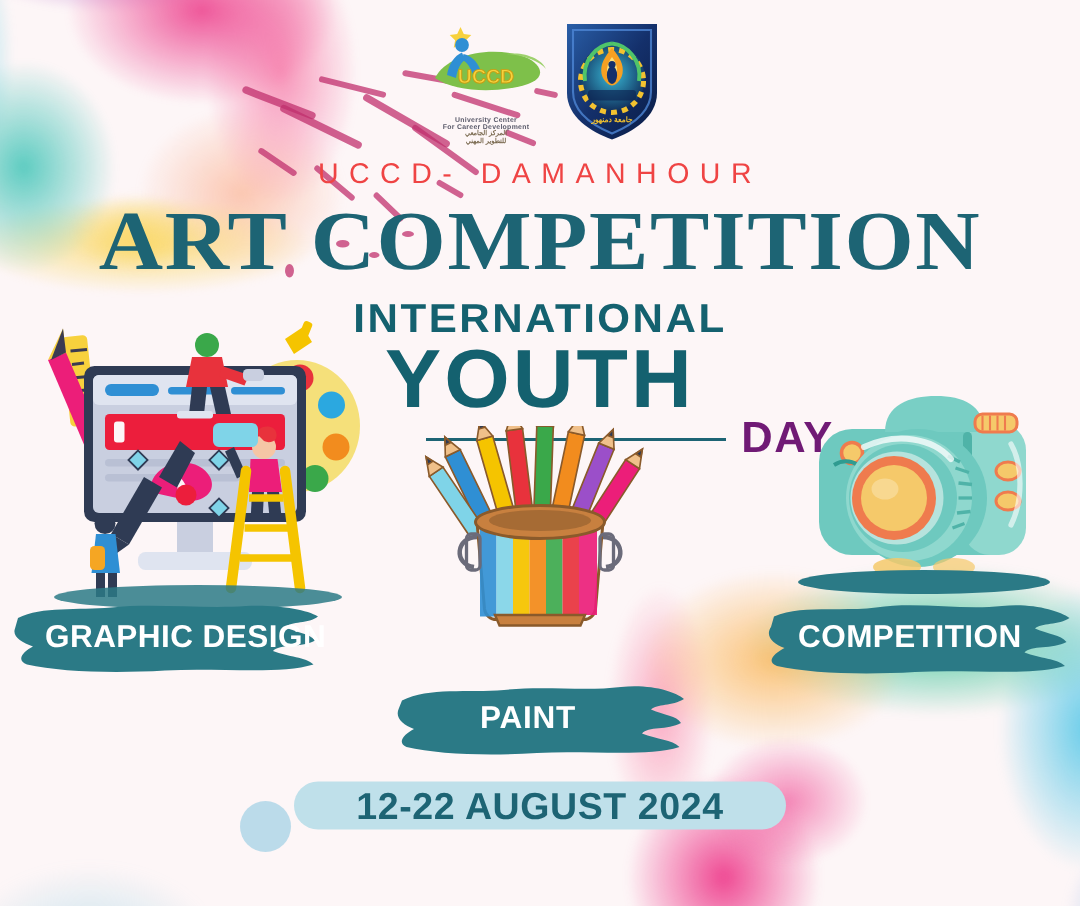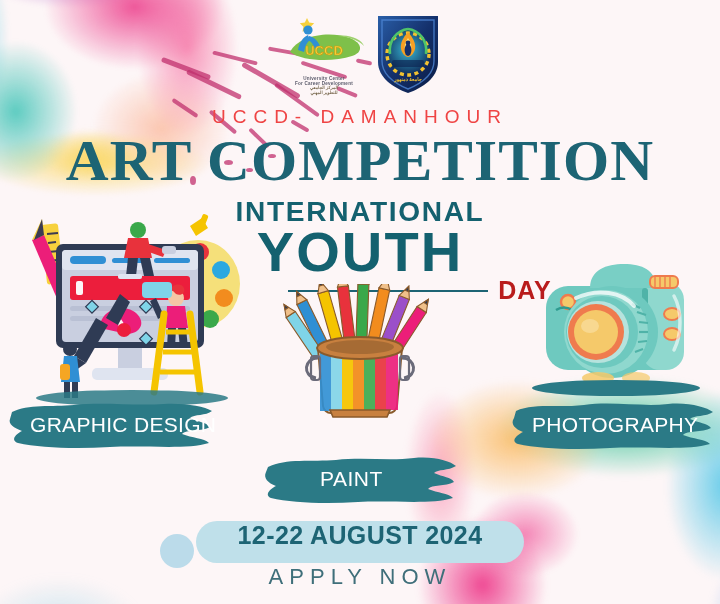--- a/index.html
+++ b/index.html
@@ -69,44 +69,44 @@
   #main-title{font-family:"Liberation Serif", serif;font-weight:bold;
           font-size:56px;line-height:.98;letter-spacing:1px;color:#1d6474;
           margin-top:6px;transform:scaleX(1.06);}
   #intl{font-size:27px;font-weight:bold;letter-spacing:1.6px;color:#14616f;
         margin-top:8px;transform:scaleX(1.04);}
   #youth{font-size:55px;font-weight:bold;letter-spacing:2px;color:#14616f;
         line-height:.95;margin-top:-2px;transform:scaleX(1.02);}
   #dayrow{display:flex;align-items:center;justify-content:center;gap:0;margin-top:-2px;
           padding-left:120px;}
   #dayrule{height:2px;background:#1d6474;width:200px;margin-right:10px;}
-  #day{font-size:25px;font-weight:bold;letter-spacing:1px;color:#b91c1c;}
+  #day{font-size:29px;font-weight:bold;letter-spacing:1px;color:#701a75;}
 
   
   #art-graphic{position:absolute;left:14px;top:206px;width:228px;height:200px;}
   #art-pencils{position:absolute;left:282px;top:284px;width:155px;height:136px;}
   #art-camera{position:absolute;left:524px;top:248px;width:182px;height:150px;}
 
   
   .banner{position:absolute;display:flex;align-items:center;}
   .banner .brush{position:absolute;left:0;top:0;width:100%;height:100%;}
-  .banner .btxt{position:relative;color:#ffffff;font-weight:normal;z-index:2;}
+  .banner .btxt{position:relative;color:#ffffff;font-weight:bold;z-index:2;}
 
   #banner-graphic{left:6px;top:398px;width:212px;height:54px;}
   #banner-graphic .btxt{font-size:21px;letter-spacing:.3px;padding-left:24px;}
 
   #banner-photo{left:508px;top:398px;width:212px;height:54px;}
   #banner-photo .btxt{font-size:21px;letter-spacing:.3px;padding-left:24px;}
 
   #banner-paint{left:262px;top:452px;width:198px;height:54px;}
   #banner-paint .btxt{font-size:21px;letter-spacing:.5px;padding-left:58px;}
 
   
-  #date-pill{position:absolute;left:196px;top:521px;width:328px;height:42px;
-    background:#bfe0ea;border-radius:21px;display:flex;align-items:flex-start;justify-content:center;}
+  #date-pill{position:absolute;left:196px;top:521px;width:328px;height:32px;
+    background:#bfe0ea;border-radius:21px;display:flex;align-items:flex-end;justify-content:center;}
   #date-text{font-size:25px;font-weight:bold;color:#1d6474;letter-spacing:.4px;}
   #apply-now{position:absolute;left:0;right:0;top:564px;text-align:center;
     font-size:22px;letter-spacing:6px;color:#3f6f7a;}
 </style>
 </head>
 <body>
 
 <div id="poster">
 
   <div class="wc" id="wc-topleft"></div>
@@ -420,32 +420,31 @@
   </div>
 
   <div class="banner" id="banner-photo">
     <svg class="brush" viewBox="0 0 212 54" preserveAspectRatio="none">
       <path d="M8 13 C26 5, 52 10, 76 7 C104 3, 134 9, 160 6 C180 4, 198 9, 205 14
                C198 19, 186 17, 182 21 C191 25, 199 25, 203 30
                C194 35, 179 32, 175 37 C185 41, 197 41, 202 46
                C178 53, 138 48, 102 50 C68 52, 32 51, 10 46
                C2 43, 9 37, 15 34 C7 31, 2 26, 6 20 Z" fill="#2b7a86"></path>
     </svg>
-    <span class="btxt">PHOTOGRAPHY</span>
+    <span class="btxt">COMPETITION</span>
   </div>
 
   <div class="banner" id="banner-paint">
     <svg class="brush" viewBox="0 0 198 54" preserveAspectRatio="none">
       <path d="M6 15 C24 6, 50 10, 74 8 C100 5, 128 9, 152 6 C172 4, 188 9, 194 14
                C186 19, 176 17, 172 21 C181 25, 189 25, 192 30
                C183 35, 170 32, 166 37 C176 41, 186 41, 191 46
                C168 53, 130 48, 96 50 C64 52, 30 51, 9 46
                C2 43, 8 37, 14 34 C6 31, 1 26, 4 20 Z" fill="#2b7a86"></path>
     </svg>
     <span class="btxt">PAINT</span>
   </div>
 
   <div id="date-pill">
     <span id="date-text">12-22 AUGUST 2024</span>
   </div>
-  <div id="apply-now">APPLY NOW</div>
 
 </div>
 
 </body></html>

